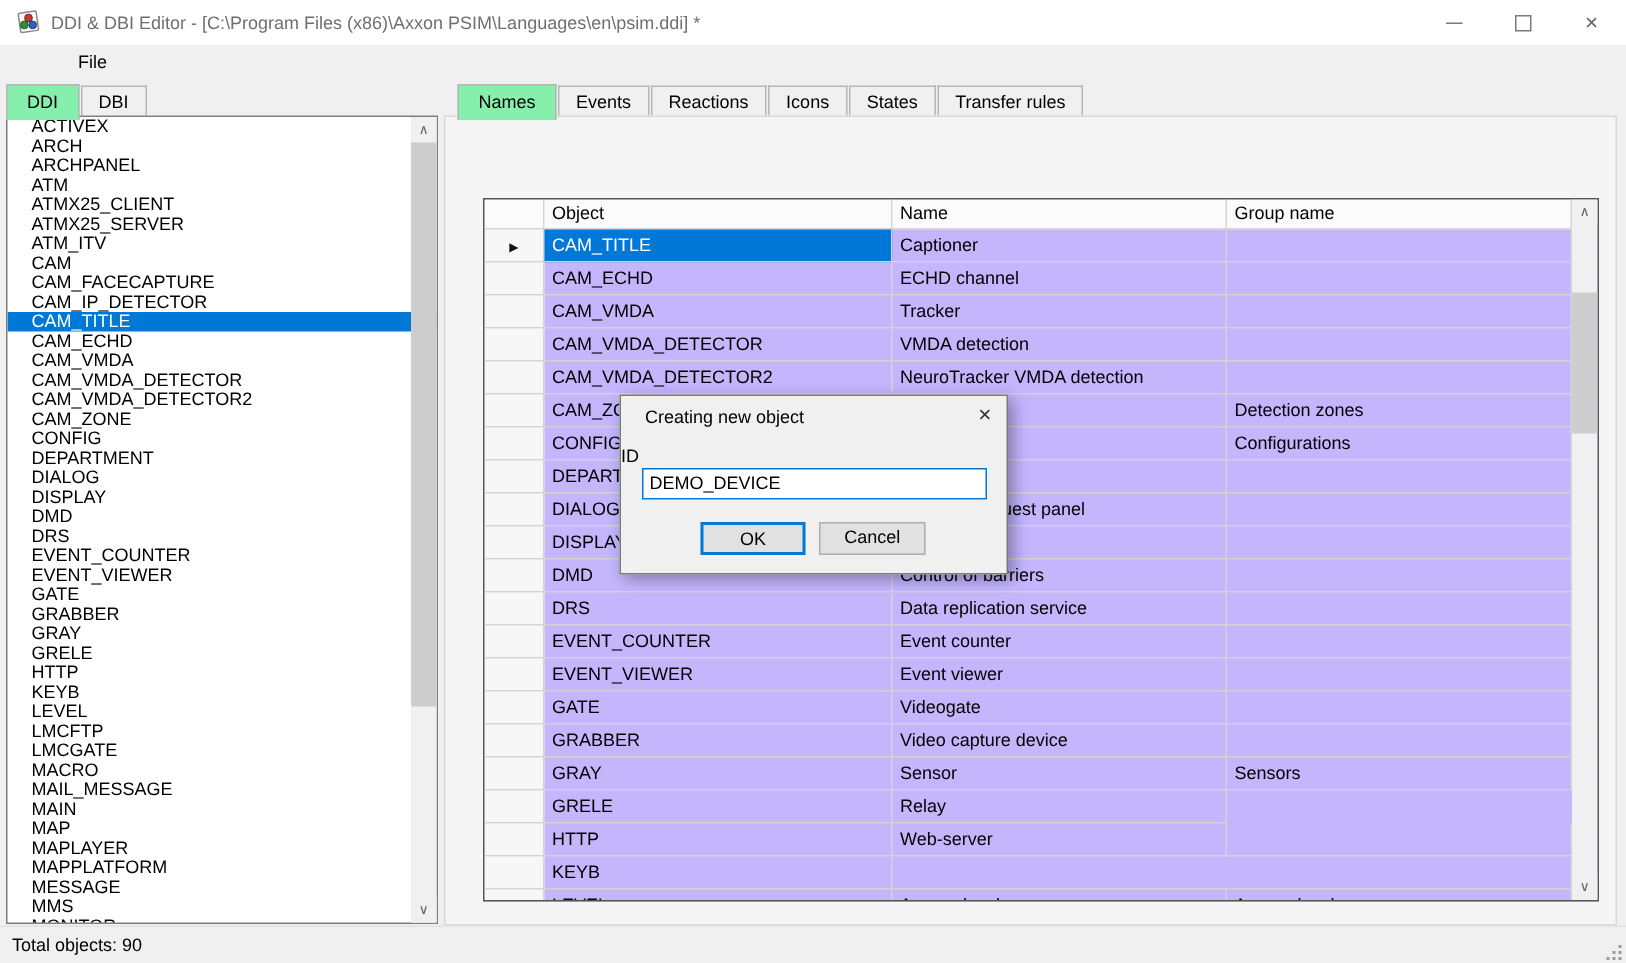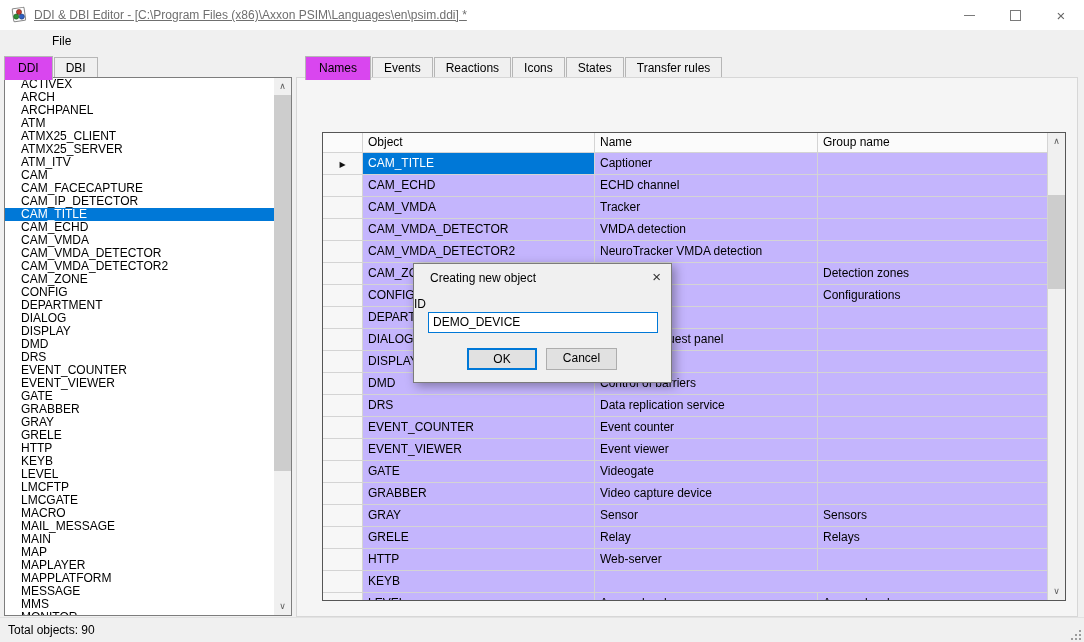--- a/index.html
+++ b/index.html
@@ -4,33 +4,33 @@
 <style>
   html,body{margin:0;padding:0;background:#d8d8d8;}
   #window{
     position:relative;width:1084px;height:642px;background:#f0f0f0;
     font-family:"Liberation Sans",sans-serif;font-size:12px;color:#000;
     outline:1px solid #9a9a9a;overflow:hidden;
   }
   
   #titlebar{position:absolute;left:0;top:0;width:1084px;height:30px;background:#ffffff;}
   #app-icon{position:absolute;left:10px;top:6px;width:18px;height:18px;}
-  #title-text{position:absolute;left:34px;top:0;height:46px;line-height:30px;color:#6f6f6f;white-space:nowrap;text-decoration:underline;}
+  #title-text{position:absolute;left:34px;top:0;height:46px;line-height:30px;color:#6f6f6f;white-space:nowrap;}
   .win-btn{position:absolute;top:0;width:46px;height:30px;display:flex;align-items:center;justify-content:center;color:#666;}
   #btn-min{right:92px;} #btn-max{right:46px;} #btn-close{right:0;font-size:15px;}
   #btn-min .bar{width:11px;height:1px;background:#7a7a7a;}
   #btn-max .box{width:9px;height:9px;border:1px solid #7a7a7a;}
   
   #menubar{position:absolute;left:0;top:30px;width:880px;height:23px;background:#f0f0f0;padding-left:36px;}
   .menu-item{display:inline-block;padding:4px 9px 4px 16px;}
   
   .tabstrip{position:absolute;top:55px;height:23px;display:flex;align-items:flex-end;}
   #left-tabs{left:4px;} #right-tabs{left:305px;}
   .tab{padding:3px 11px 3px 11px;border:1px solid #b6b6b6;border-bottom:none;background:#f0f0f0;margin-right:1px;white-space:nowrap;}
-  .tab.active{background:#d946ef;padding:4px 13px 5px 13px;margin-bottom:-2px;position:relative;z-index:3;}
+  .tab.active{background:#86efac;padding:4px 13px 5px 13px;margin-bottom:-2px;position:relative;z-index:3;}
   
   #object-list{
     position:absolute;left:4px;top:77px;width:288px;height:539px;background:#fff;
     border:1px solid #7d7d7d;box-sizing:border-box;overflow:hidden;z-index:2;
   }
   .list-item{height:13px;line-height:13px;padding-left:16px;white-space:nowrap;}
   .list-item.selected{background:#0078d7;color:#fff;}
   #list-scrollbar{position:absolute;left:274px;top:78px;width:17px;height:537px;background:#f0f0f0;z-index:4;}
   .sb-btn{position:absolute;left:0;width:17px;height:17px;background:#f0f0f0;color:#5e5e5e;font-size:9px;line-height:17px;text-align:center;}
   .sb-up{top:0;} .sb-down{bottom:0;}
@@ -271,21 +271,20 @@
         <div class="g-row">
           <div class="cell c0"></div>
           <div class="cell c1">GRAY</div>
           <div class="cell c2">Sensor</div>
           <div class="cell c3">Sensors</div>
         </div>
         <div class="g-row">
           <div class="cell c0"></div>
           <div class="cell c1">GRELE</div>
           <div class="cell c2">Relay</div>
-          <div class="cell c3">Relays</div>
         </div>
         <div class="g-row">
           <div class="cell c0"></div>
           <div class="cell c1">HTTP</div>
           <div class="cell c2">Web-server</div>
           <div class="cell c3"></div>
         </div>
         <div class="g-row">
           <div class="cell c0"></div>
           <div class="cell c1">KEYB</div>

